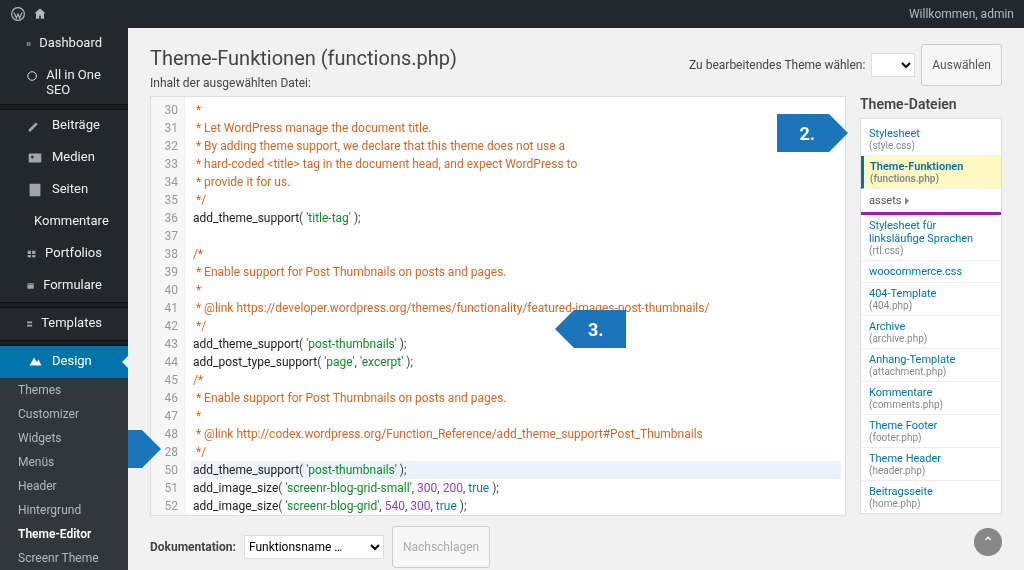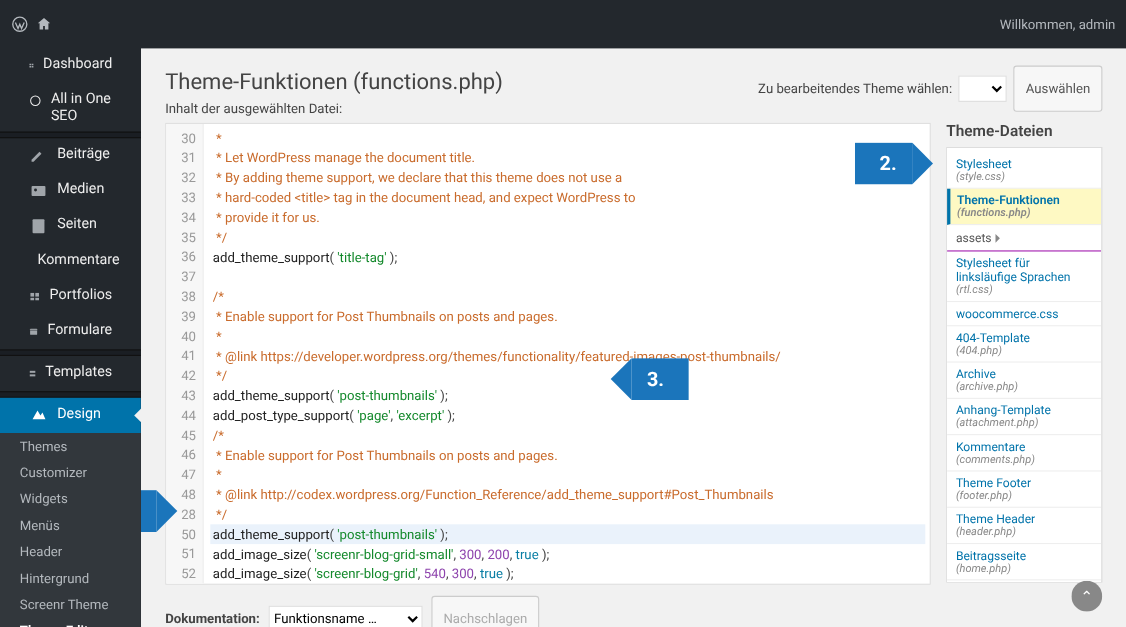--- a/index.html
+++ b/index.html
@@ -1,17 +1,17 @@
 <!DOCTYPE html>
 <html><head>
 <meta charset="utf-8">
 <style>
   *{box-sizing:border-box;margin:0;padding:0;font-family:-apple-system,BlinkMacSystemFont,"Segoe UI",Roboto,Helvetica,Arial,sans-serif}
   body{background:#f1f1f1;color:#444;font-size:13px;overflow:hidden}
-  .adminbar{height:44px;background:#23282d;color:#b4b9be;display:flex;align-items:center;padding:0 10px;font-size:12px}
+  .adminbar{height:28px;background:#23282d;color:#b4b9be;display:flex;align-items:center;padding:0 10px;font-size:12px}
   .adminbar .home-ico{width:16px;height:16px;margin-right:6px;fill:#b4b9be}
   .adminbar .spacer{flex:1}
   .adminbar span{margin-left:14px}
   .layout{display:flex;height:calc(100vh - 28px);overflow:hidden}
   .sidebar{width:128px;background:#23282d;color:#eee;font-size:13px;overflow-y:auto}
   .sidebar .item{display:flex;align-items:flex-start;padding:7px 26px;cursor:pointer}
   .sidebar .ico{width:18px;height:18px;margin-right:8px;fill:#a0a5aa}
   .sidebar .item.current{background:#0073aa;color:#fff;position:relative}
   .sidebar .item.current .ico{fill:#fff}
   .sidebar .item.current::after{content:"";position:absolute;right:-1px;top:50%;margin-top:-7px;border:7px solid transparent;border-right-color:#f1f1f1}
@@ -35,23 +35,23 @@
   .hl{position:absolute;left:40px;right:4px;height:18px;background:#eaf2fb;z-index:0}
   .c-comment{color:#c96b2c}
   .c-str{color:#14892c}
   .c-fn{color:#222}
   .c-num{color:#8e44ad}
   .c-kw{color:#0a7ea4}
   .filelist{width:142px;font-size:11px}
   .filelist h2{font-size:14px;font-weight:600;margin-bottom:6px}
   .filelist .box{border:1px solid #ddd;background:#fff;height:396px;overflow-y:auto;padding:4px 0}
   .filelist .fitem{padding:4px 8px;color:#0073aa;cursor:pointer;border-bottom:1px solid #eee}
-  .filelist .fitem .fn{color:#888;font-style:italic;font-size:10px}
+  .filelist .fitem .fn{color:#888;font-size:10px}
   .filelist .fitem.active{font-weight:600;background:#fef9c3;border-left:3px solid #0073aa;padding-left:6px}
-  .filelist .dir{padding:5px 8px;color:#555;border-bottom:1px solid #a21caf;cursor:pointer;display:flex;align-items:center;gap:4px}
+  .filelist .dir{padding:5px 8px;color:#555;border-bottom:3px solid #a21caf;cursor:pointer;display:flex;align-items:center;gap:4px}
   .filelist .dir .caret{border:4px solid transparent;border-left-color:#888;margin-top:1px}
   .docrow{margin-top:10px;display:flex;align-items:center;gap:8px;font-size:12px}
   .docrow select{height:24px;font-size:12px;border:1px solid #ddd;background:#fff;width:140px}
   .notice{margin-top:14px;background:#fff;border-left:4px solid #46b450;padding:10px 30px 10px 12px;display:flex;align-items:center;font-size:12px;position:relative;box-shadow:0 1px 1px rgba(0,0,0,.04)}
   .arrow{position:absolute;z-index:5;color:#fff;font-weight:700;font-size:18px;display:flex;align-items:center}
   .arrow .body{background:#1b75bb;padding:6px 14px 6px 22px;height:38px;display:flex;align-items:center}
   .arrow.right .tip{border:19px solid transparent;border-left-color:#1b75bb}
   .arrow.left .tip{border:19px solid transparent;border-right-color:#1b75bb}
   .arrow.left .body{padding:6px 22px 6px 14px}
   .scrolltop{position:fixed;right:22px;bottom:14px;width:28px;height:28px;border-radius:50%;background:#888;color:#fff;display:flex;align-items:center;justify-content:center;cursor:pointer;font-size:14px}
@@ -145,22 +145,22 @@
           <span>Design</span>
         </div>
       </div>
     <div class="sub" id="sb-sub">
         <div class="sitem">Themes</div>
         <div class="sitem">Customizer</div>
         <div class="sitem">Widgets</div>
         <div class="sitem">Menüs</div>
         <div class="sitem">Header</div>
         <div class="sitem">Hintergrund</div>
+        <div class="sitem active">Theme-Editor</div>
         <div class="sitem">Screenr Theme</div>
-        <div class="sitem active">Theme-Editor</div>
       </div>
     <div id="sb-bottom">
         <div class="item">
           <svg class="ico" viewBox="0 0 20 20">
             <path d="M10 4l1 3 3-1-1 3 3 1-3 1 1 3-3-1-1 3-1-3-3 1 1-3-3-1 3-1-1-3 3 1z"></path>
           </svg>
           <span>Plugins</span>
         </div>
       </div>
 

